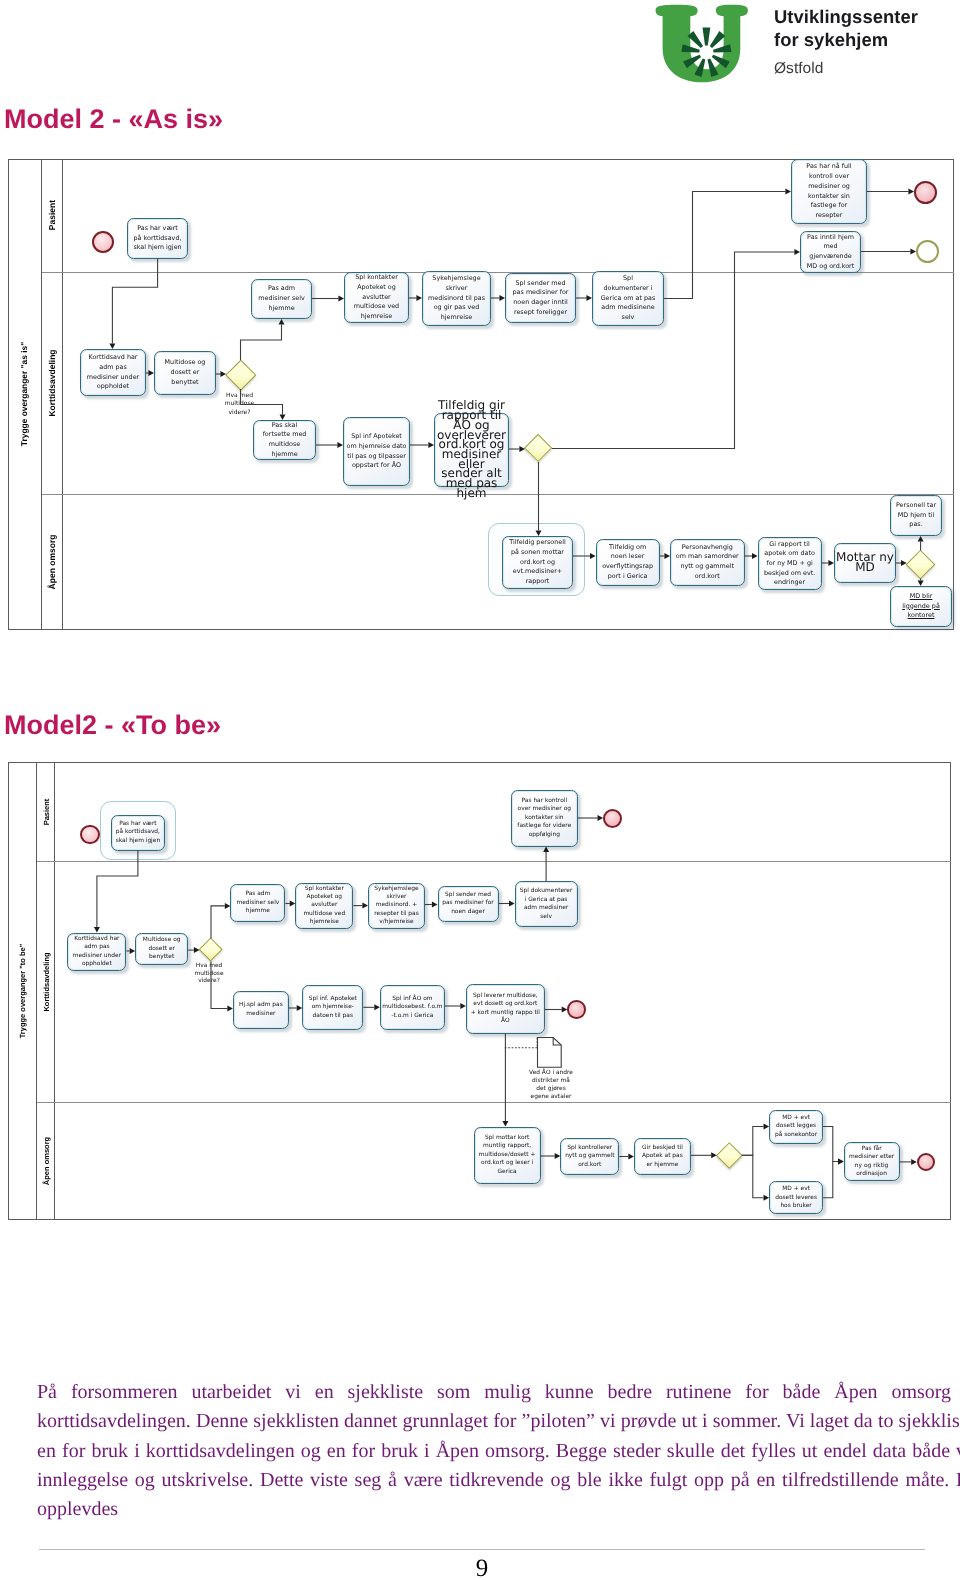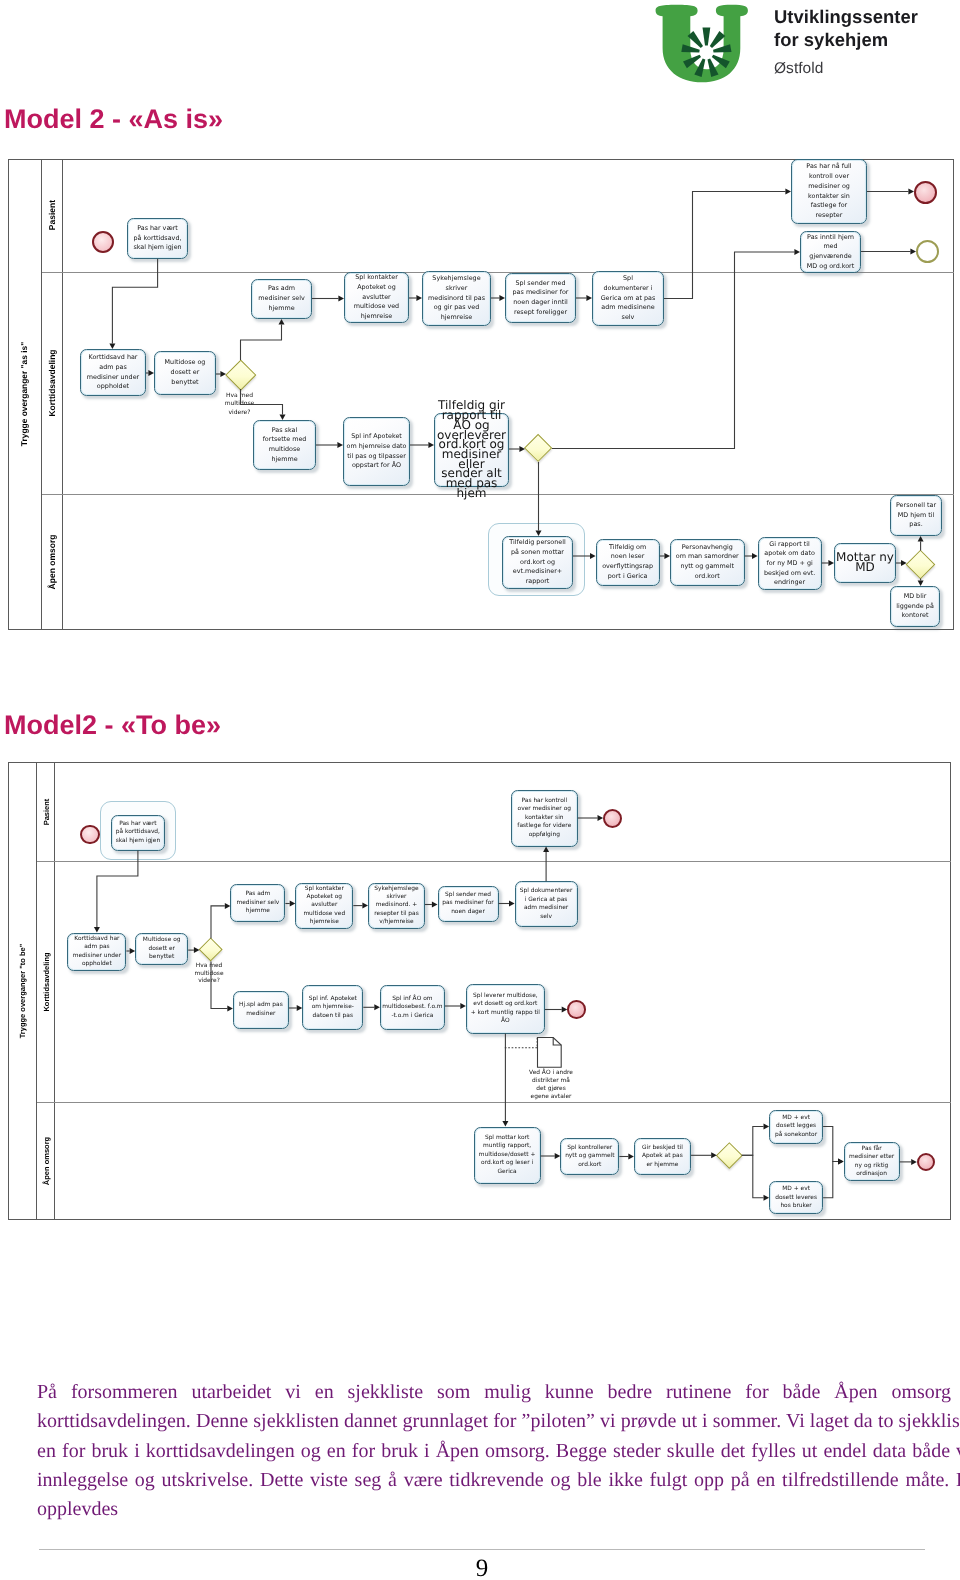--- a/index.html
+++ b/index.html
@@ -126,21 +126,21 @@
 <div class="task" style="left:791.0px;top:159.0px;width:76.0px;height:65.0px;font-size:6.40px;line-height:9.70px;"><span>Pas har nå full
 kontroll over
 medisiner og
 kontakter  sin
 fastlege for
 resepter</span></div>
 <div class="task" style="left:800.0px;top:231.0px;width:61.0px;height:42.0px;font-size:6.40px;line-height:9.70px;"><span>Pas inntil hjem
 med
 gjenværende
 MD og ord.kort</span></div>
-<div class="task" style="left:253.0px;top:420.0px;width:63.0px;height:50.0px;font-size:6.40px;line-height:9.70px;"><span>Pas skal
+<div class="task" style="left:253.0px;top:420.0px;width:63.0px;height:40px;font-size:6.40px;line-height:9.70px;"><span>Pas skal
 fortsette med
 multidose
 hjemme</span></div>
 <div class="task" style="left:343.0px;top:417.0px;width:67.0px;height:69px;font-size:6.40px;line-height:9.70px;"><span>Spl inf Apoteket
 om hjemreise dato
 til pas og tilpasser
 oppstart for ÅO</span></div>
 <div class="task" style="left:434.0px;top:413.0px;width:75.0px;height:74.0px;font-size:12px;line-height:9.70px;"><span>Tilfeldig  gir
 rapport til ÅO og
 overleverer
@@ -163,21 +163,21 @@
 ord.kort</span></div>
 <div class="task" style="left:757.6px;top:537.3px;width:64.0px;height:53.0px;font-size:6.40px;line-height:9.70px;"><span>Gi rapport til
 apotek om dato
 for ny MD + gi
 beskjed om evt.
 endringer</span></div>
 <div class="task" style="left:834.0px;top:543.0px;width:62.0px;height:40.0px;font-size:12px;line-height:9.70px;"><span>Mottar ny MD</span></div>
 <div class="task" style="left:890.0px;top:495.0px;width:52px;height:41.0px;font-size:6.40px;line-height:9.70px;"><span>Personell tar
 MD hjem til
 pas.</span></div>
-<div class="task" style="left:890.0px;top:586.0px;width:50px;height:41.0px;font-size:6.40px;line-height:9.70px;"><span>MD blir
+<div class="task" style="left:890.0px;top:586.0px;width:62.0px;height:41.0px;font-size:6.40px;line-height:9.70px;text-decoration:underline;"><span>MD blir
 liggende på
 kontoret</span></div>
 <div class="ev ev-start" style="left:92.0px;top:231.0px;width:22.0px;height:22.0px;"></div>
 <div class="ev ev-end" style="left:914.0px;top:181.0px;width:23.0px;height:23.0px;"></div>
 <div class="ev ev-int" style="left:916.0px;top:240.0px;width:23.0px;height:23.0px;"></div>
 <div class="gw" style="left:229.7px;top:363.7px;width:21.6px;height:21.6px;">
         <i></i>
       </div>
 <div class="gw" style="left:528.4px;top:438.4px;width:20.2px;height:20.2px;">
         <i></i>

